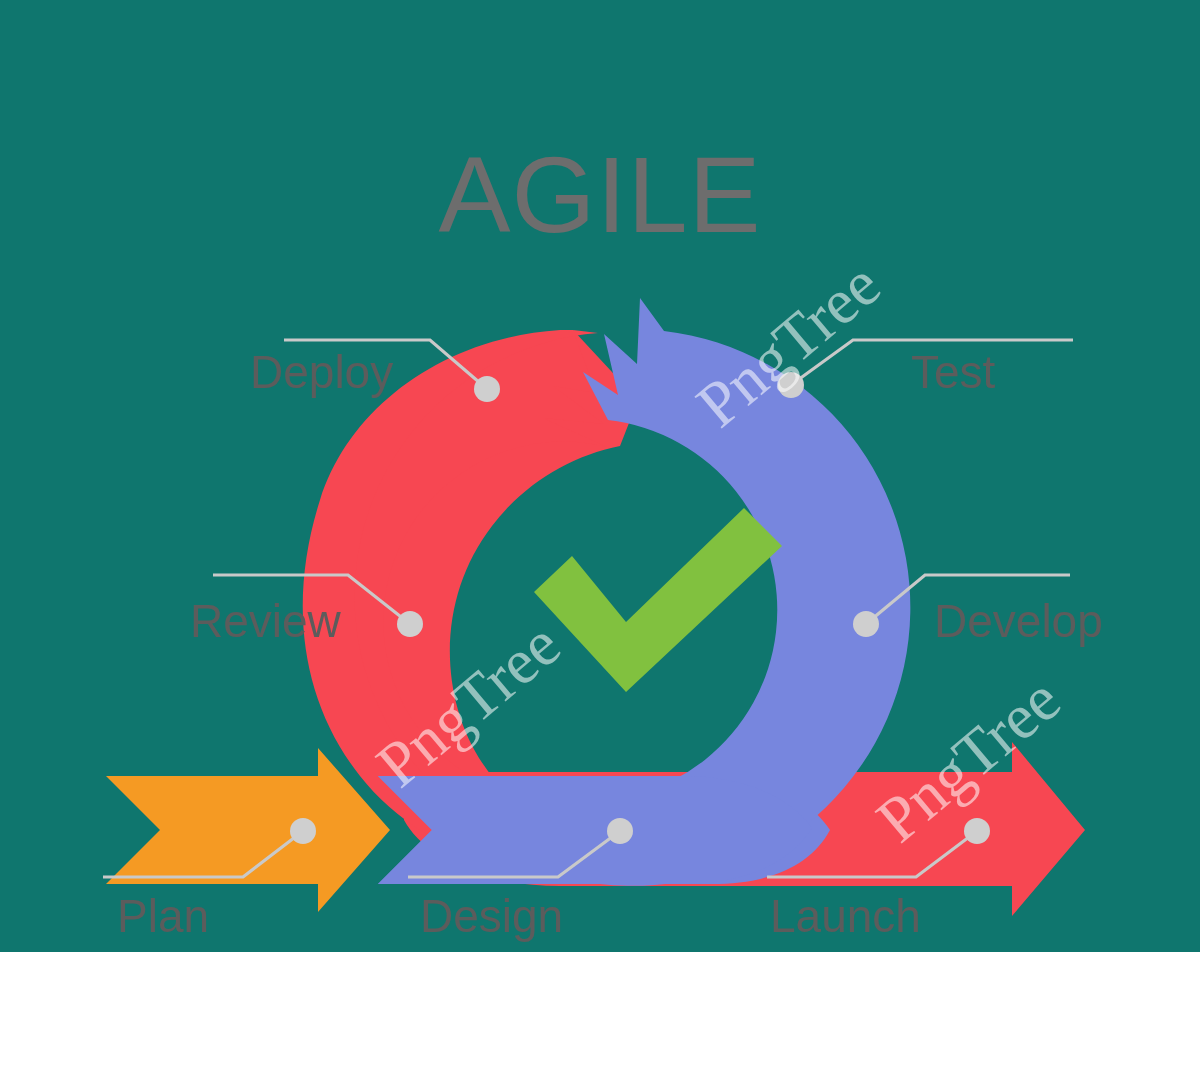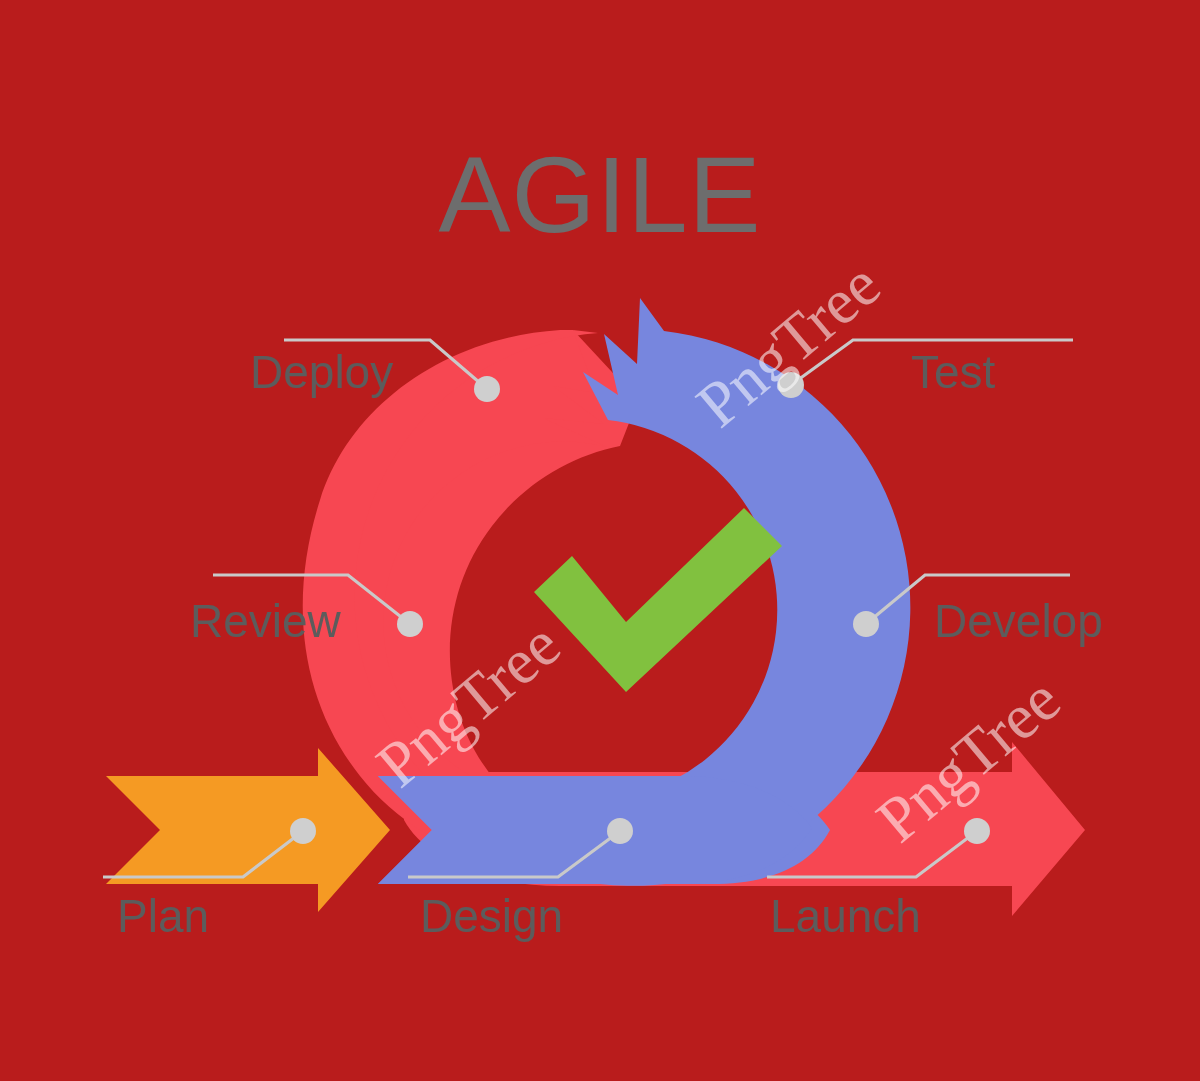--- a/index.html
+++ b/index.html
@@ -6,22 +6,22 @@
     margin: 0;
     padding: 0;
     background: #ffffff;
   }
   body {
     font-family: "Liberation Sans", sans-serif;
   }
   #canvas {
     position: relative;
     width: 1200px;
-    height: 1081px;
-    background: #b91c1c;
+    height: 952px;
+    background: #0f766e;
     overflow: hidden;
   }
   #diagram-svg {
     position: absolute;
     left: 0;
     top: 0;
     width: 1200px;
     height: 1081px;
     display: block;
   }

